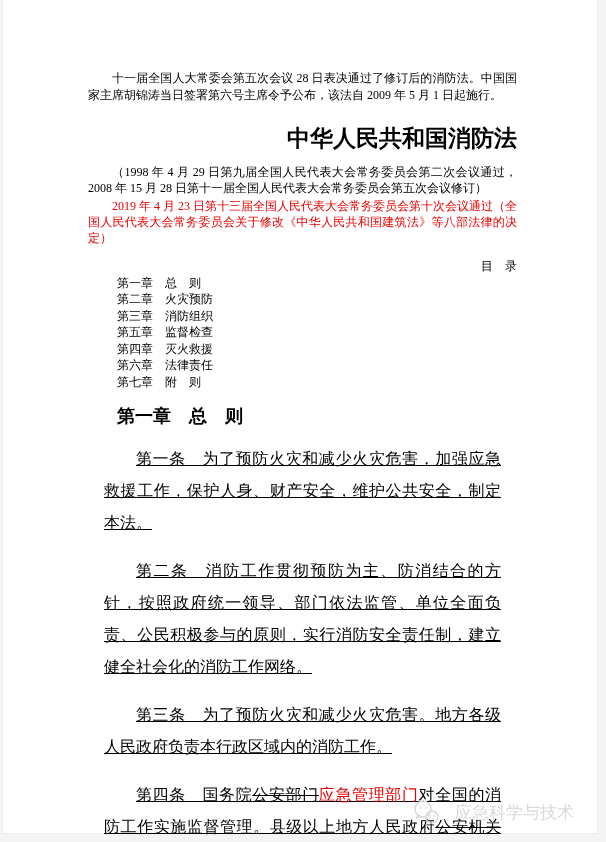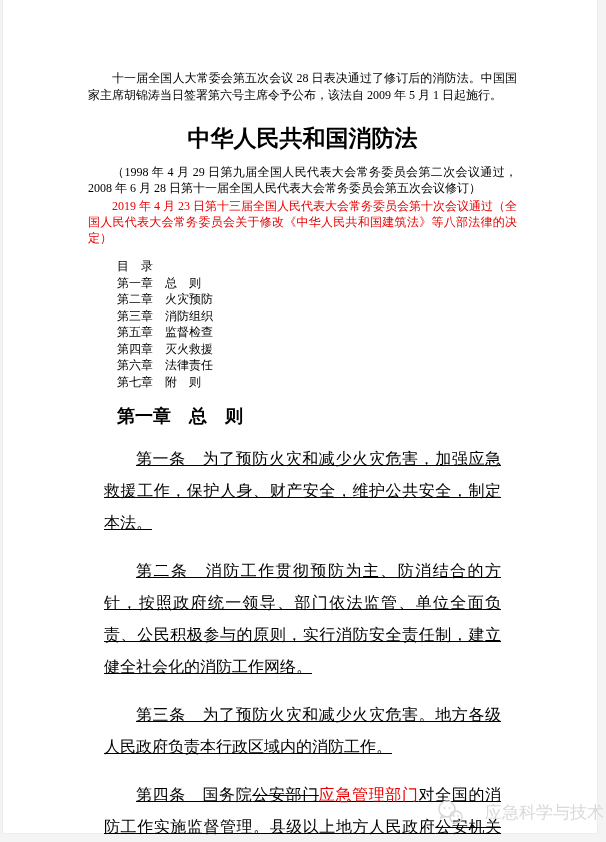--- a/index.html
+++ b/index.html
@@ -23,71 +23,71 @@
   .content { padding: 70px 80px 0 85px; }
 
   .intro {
     margin: 0;
     font-size: 12px; line-height: 17px;
     text-indent: 2em; text-align: justify;
   }
   .doc-title {
     margin: 20px 0 0 0;
     font-size: 23px; line-height: 30px;
-    font-weight: bold; text-align: center;
+    font-weight: bold; text-align: right;
   }
   .note {
     margin: 10px 0 0 0;
     font-size: 12px; line-height: 16px;
     text-indent: 2em; text-align: justify;
   }
   .note.amend {
     margin-top: 2px;
     color: var(--accent-red, #e80000);
     font-weight: normal;
   }
   .toc {
     margin: 12px 0 0 29px;
     font-size: 12px; line-height: 16.5px;
   }
-  .toc p { margin: 0; }
+  .toc p { margin: 0; text-align: right; }
   .chapter-heading {
     margin: 15px 0 0 29px;
     font-size: 18px; line-height: 22px; font-weight: bold;
   }
   .articles {
     margin-top: 3px;
     font-size: 16px; line-height: 32px;
     text-align: justify;
   }
   .articles p { margin: 16px; text-indent: 2em; text-decoration: underline; }
   .seg-strikethrough { text-decoration: line-through; }
   .seg-red { color: var(--accent-red, #e80000); }
 
   .watermark {
-    position: absolute; left: 436px; top: 798px;
-    display: flex; align-items: center; gap: 21px;
+    position: absolute; left: 412px; top: 798px;
+    display: flex; align-items: center; gap: 15px;
     color: var(--wm-gray, #d9d9d9);
     font-size: 17px;
     font-family: "Liberation Sans", "DejaVu Sans", sans-serif;
     white-space: nowrap;
   }
   .watermark svg { display: block; }
 </style>
 </head>
 <body>
 
 <div class="sheet">
   <div class="content">
 
     <p class="intro">十一届全国人大常委会第五次会议 28 日表决通过了修订后的消防法。中国国家主席胡锦涛当日签署第六号主席令予公布，该法自 2009 年 5 月 1 日起施行。</p>
 
     <h1 class="doc-title">中华人民共和国消防法</h1>
 
-    <p class="note">（1998 年 4 月 29 日第九届全国人民代表大会常务委员会第二次会议通过，2008 年 6 月 28 日第十一届全国人民代表大会常务委员会第五次会议修订）</p>
+    <p class="note">（1998 年 4 月 29 日第九届全国人民代表大会常务委员会第二次会议通过，2008 年 15 月 28 日第十一届全国人民代表大会常务委员会第五次会议修订）</p>
 
     <p class="note amend">2019 年 4 月 23 日第十三届全国人民代表大会常务委员会第十次会议通过（全国人民代表大会常务委员会关于修改《中华人民共和国建筑法》等八部法律的决定）</p>
 
     <div class="toc">
       <p>目　录</p>
       <div>
           <div>第一章　总　则</div>
           <div>第二章　火灾预防</div>
           <div>第三章　消防组织</div>
           <div>第五章　监督检查</div>

